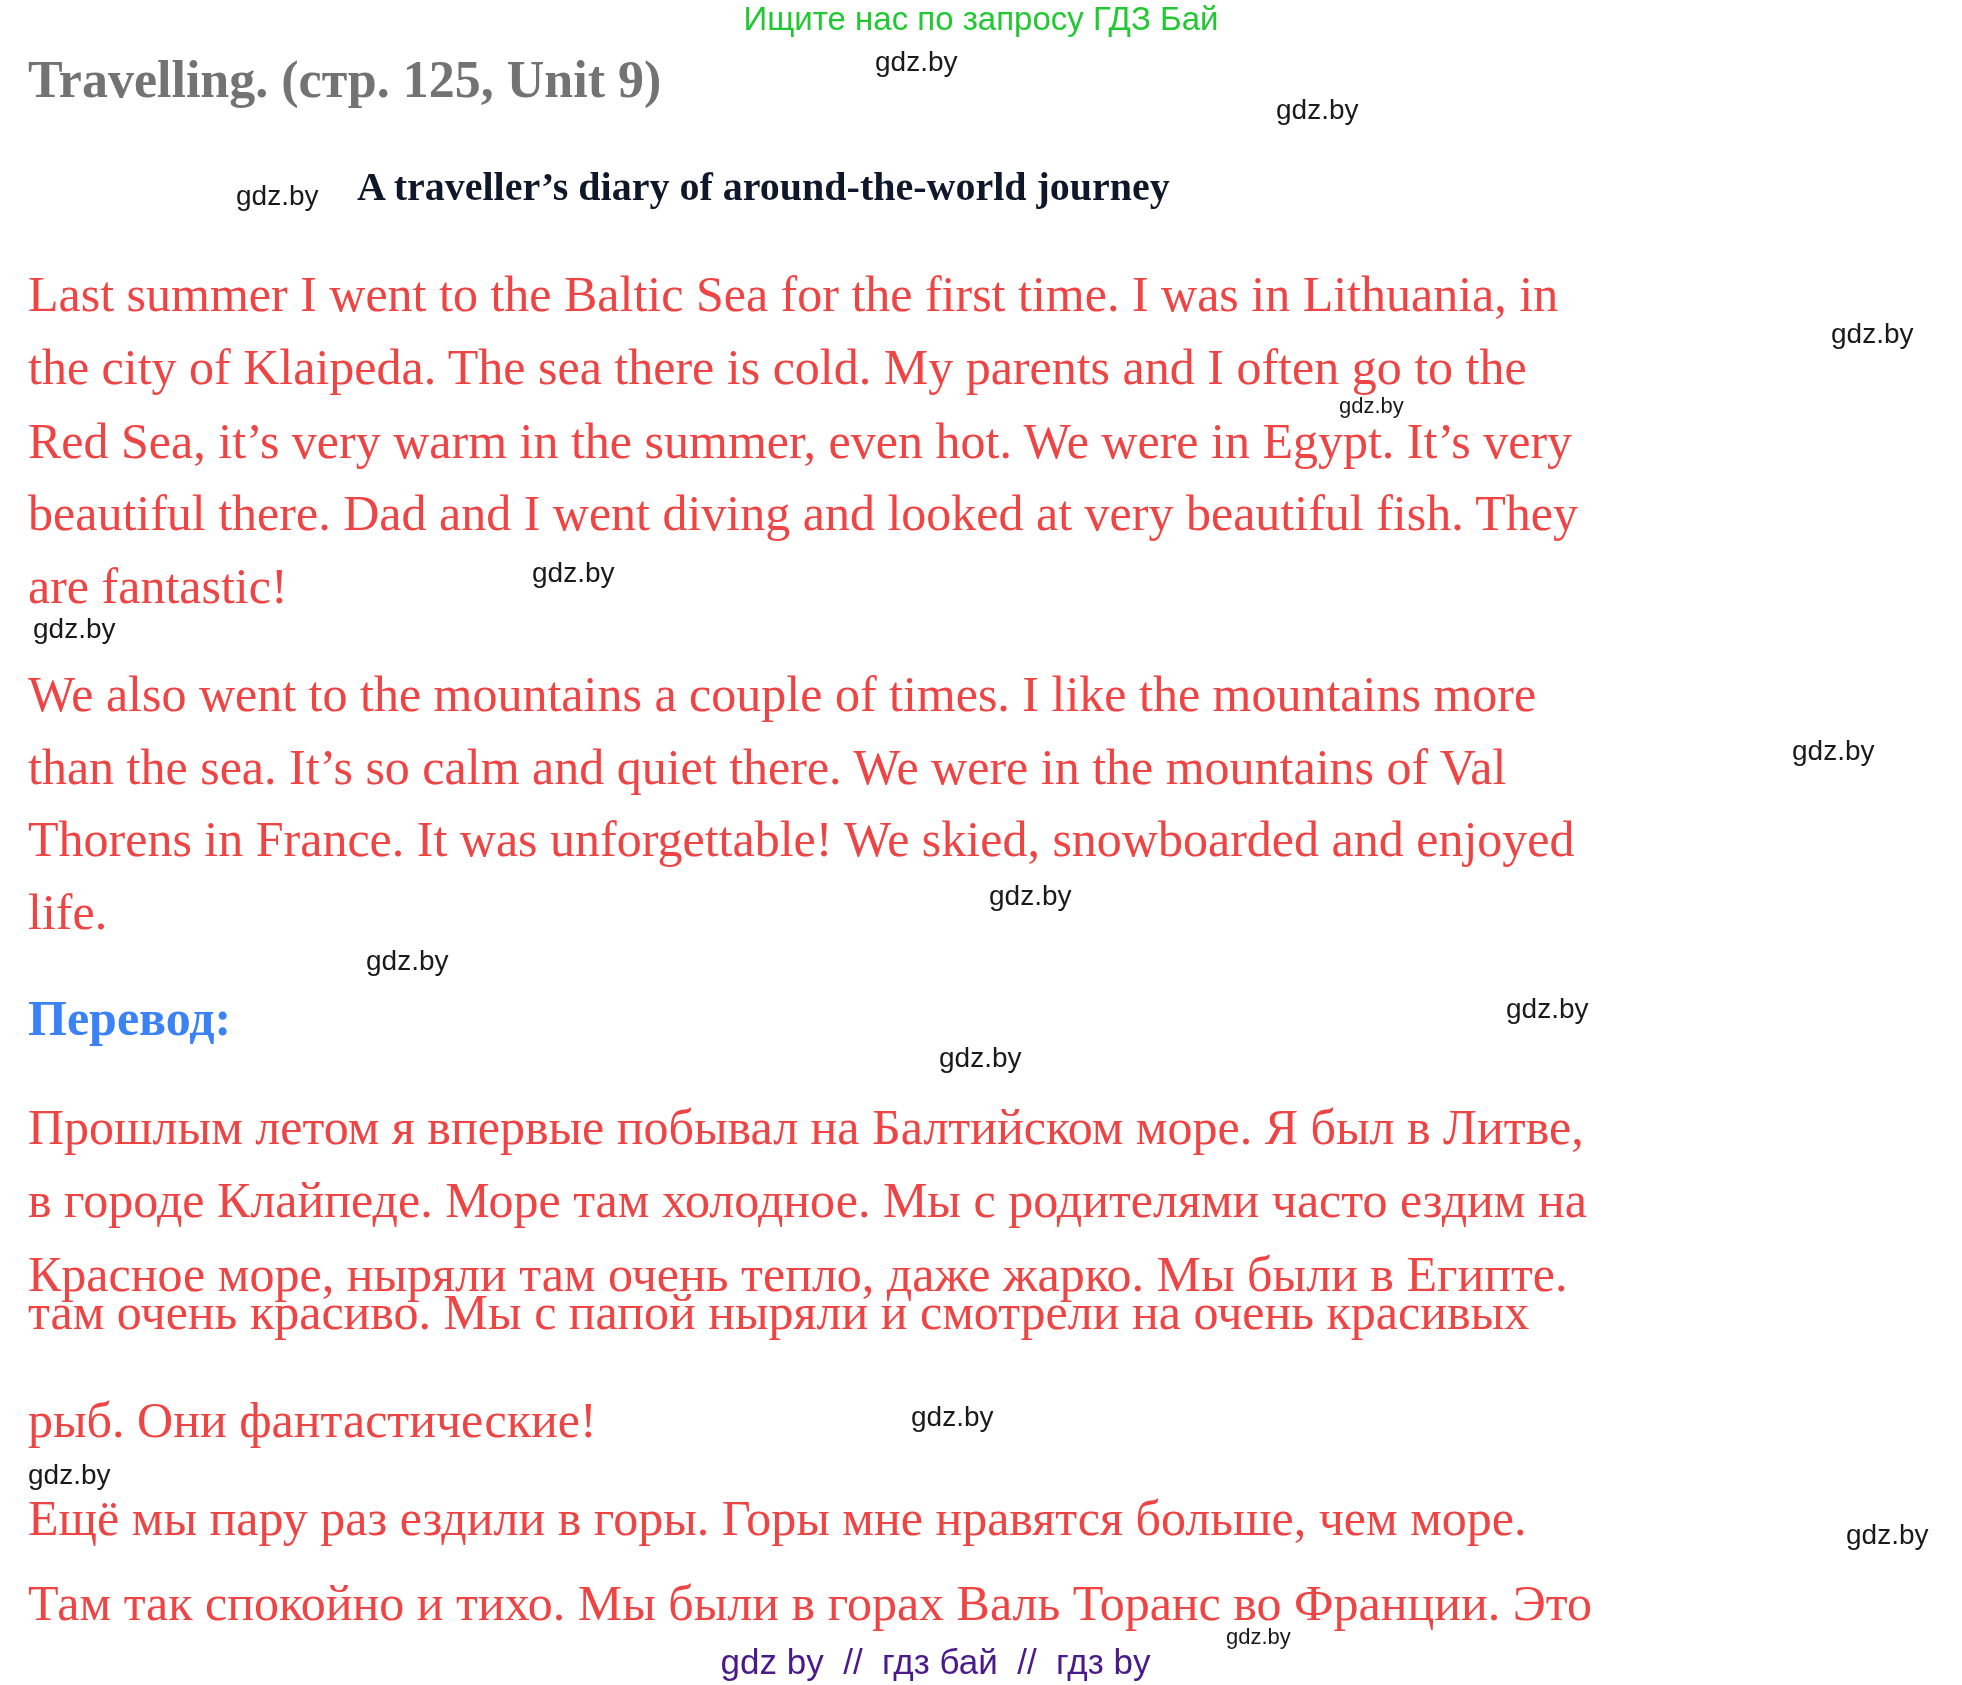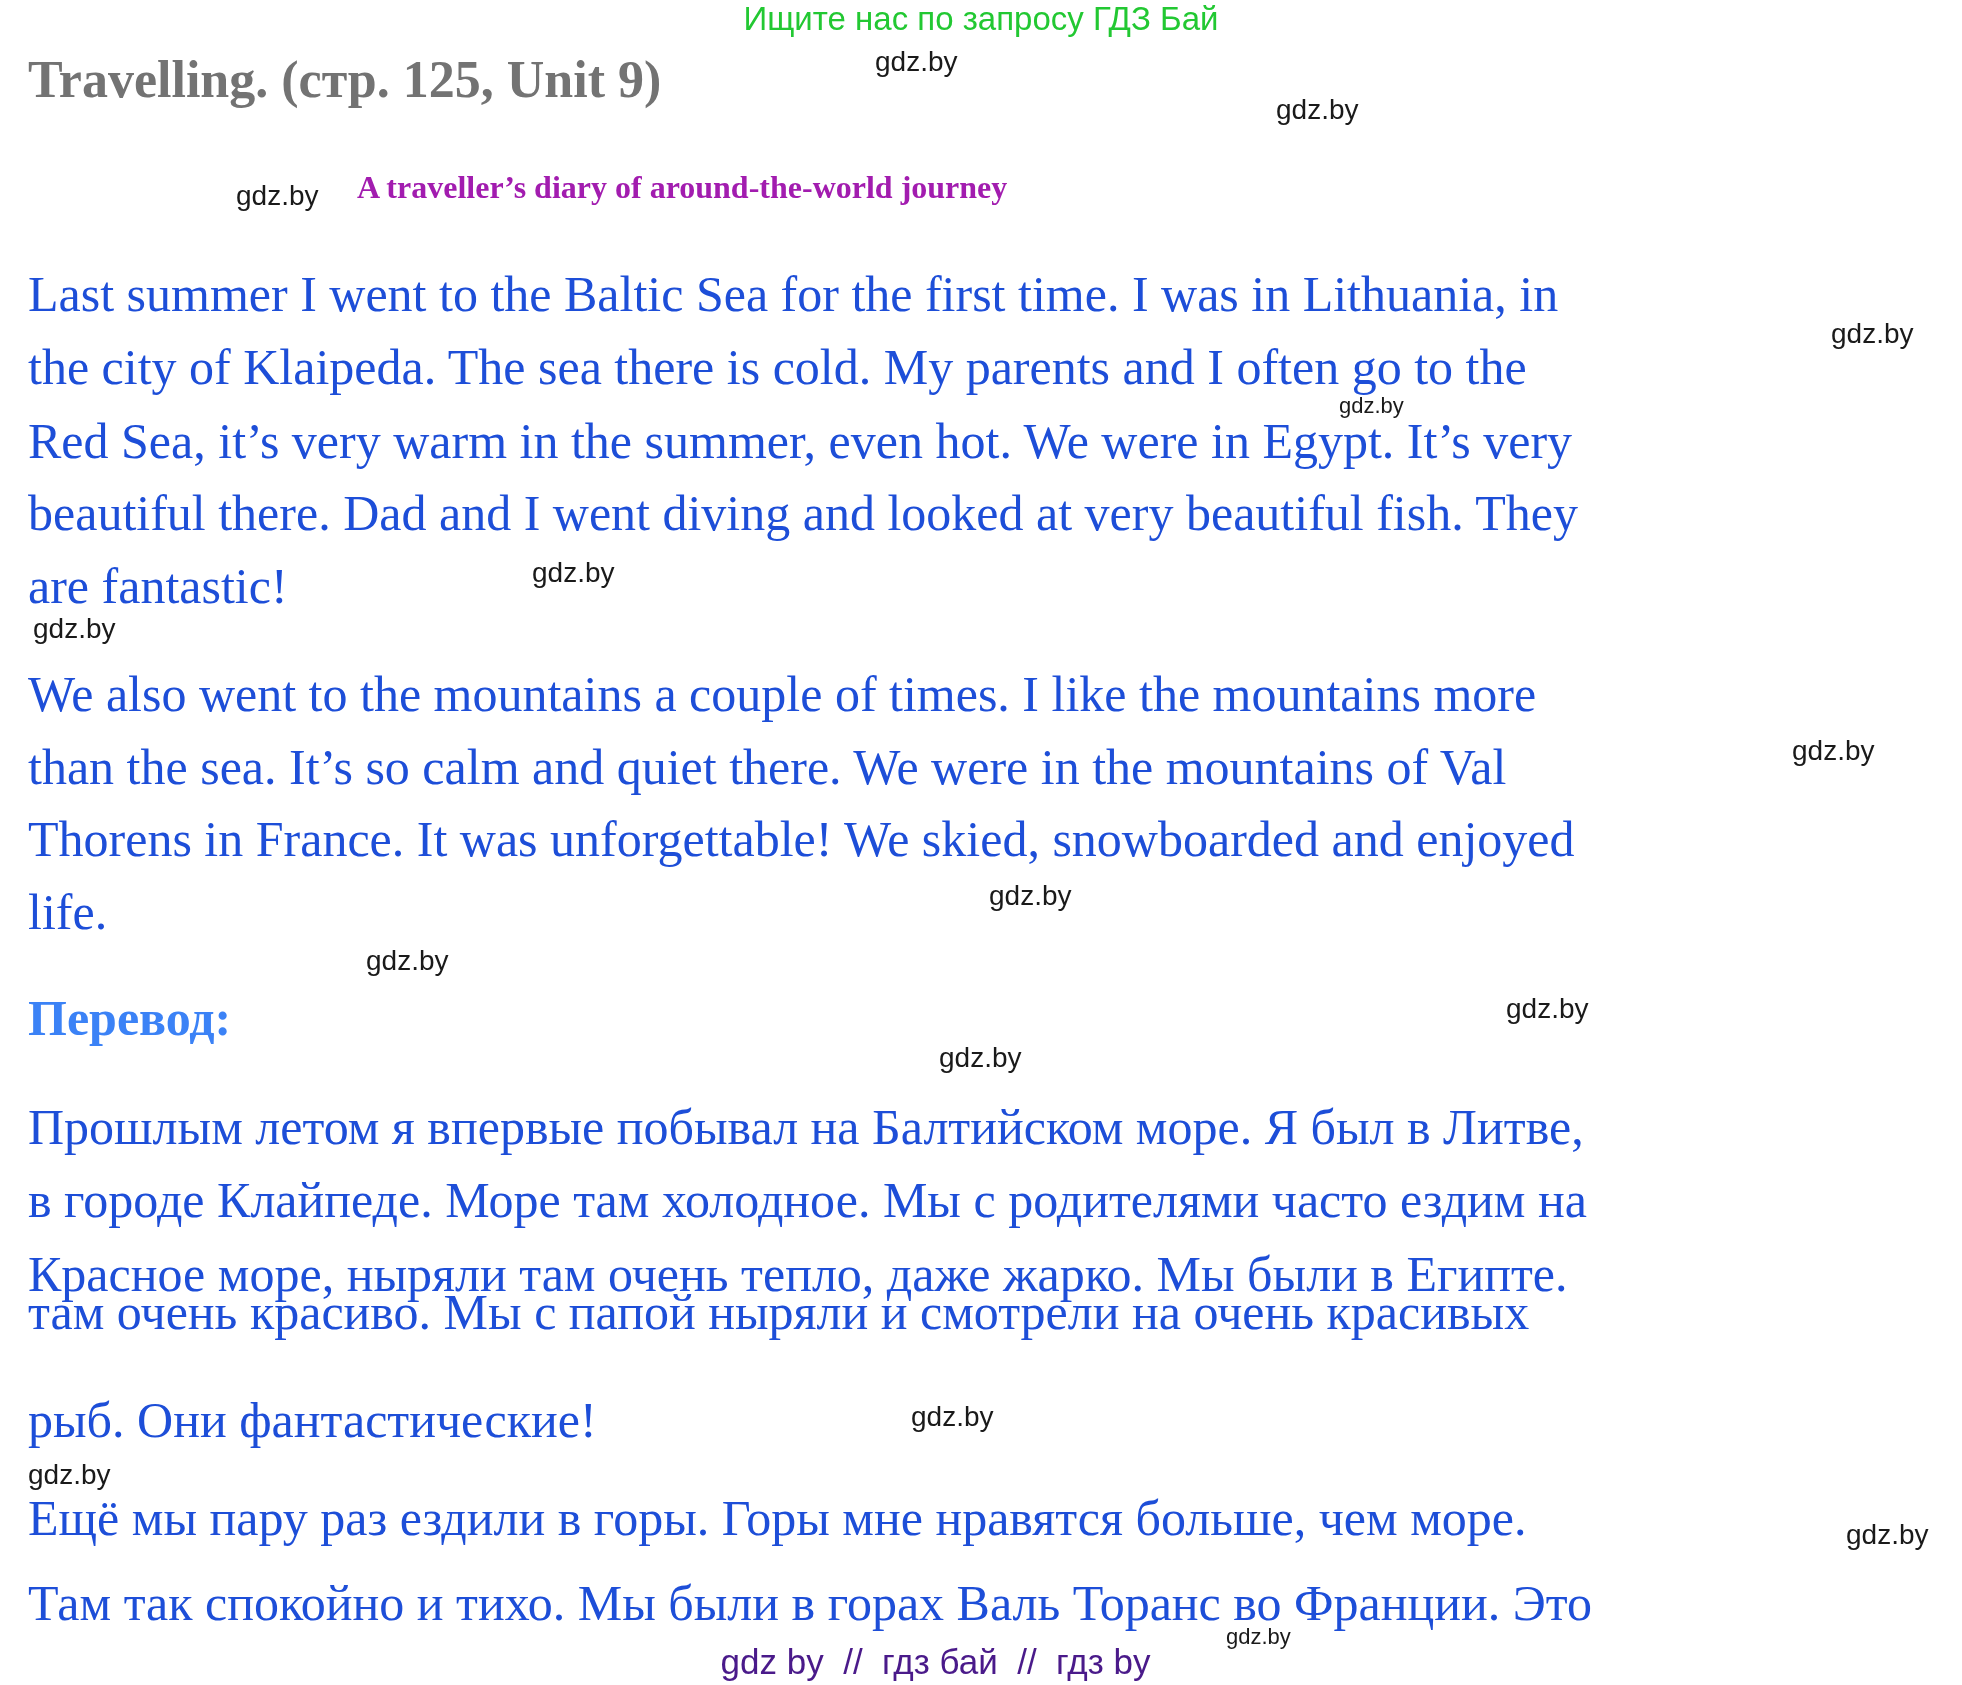--- a/index.html
+++ b/index.html
@@ -1,22 +1,22 @@
 <!DOCTYPE html>
 <html><head>
 <meta charset="utf-8">
 <style>
   html, body { margin: 0; padding: 0; background: #ffffff; }
   body { width: 1962px; height: 1685px; position: relative; overflow: hidden; }
   .abs { position: absolute; white-space: nowrap; margin: 0; }
   .banner { font-family: "Liberation Sans", sans-serif; font-size: 33px; line-height: 38px; top: 0px; left: 0; width: 1962px; text-align: center; }
   .footer { font-family: "Liberation Sans", sans-serif; font-size: 35px; line-height: 40px; top: 1642px; left: 0; width: 1871px; text-align: center; }
   .title { font-family: "Liberation Serif", serif; font-weight: bold; font-size: 52px; line-height: 60px; color: #737373; }
-  .subtitle { font-family: "Liberation Serif", serif; font-weight: bold; font-size: 32px; line-height: 60px; color: #a21caf; }
-  .line { font-family: "Liberation Serif", serif; font-size: 50px; line-height: 60px; color: #1d4ed8; left: 28px; }
+  .subtitle { font-family: "Liberation Serif", serif; font-weight: bold; font-size: 40px; line-height: 60px; color: #0f172a; }
+  .line { font-family: "Liberation Serif", serif; font-size: 50px; line-height: 60px; color: #ef4444; left: 28px; }
   .heading { font-family: "Liberation Serif", serif; font-weight: bold; font-size: 50px; line-height: 60px; color: #3b82f6; left: 28px; }
   .wm { font-family: "Liberation Sans", sans-serif; font-size: 28px; line-height: 32px; color: #1a1a1a; }
   .wm.small { font-size: 22px; line-height: 26px; }
 </style>
 </head>
 <body>
 
 <div class="abs banner" style="color: rgb(34, 200, 50);">Ищите нас по запросу ГДЗ Бай</div>
 
 <h1 class="abs title" style="left:28px; top:50px;">Travelling. (стр. 125, Unit 9)</h1>

